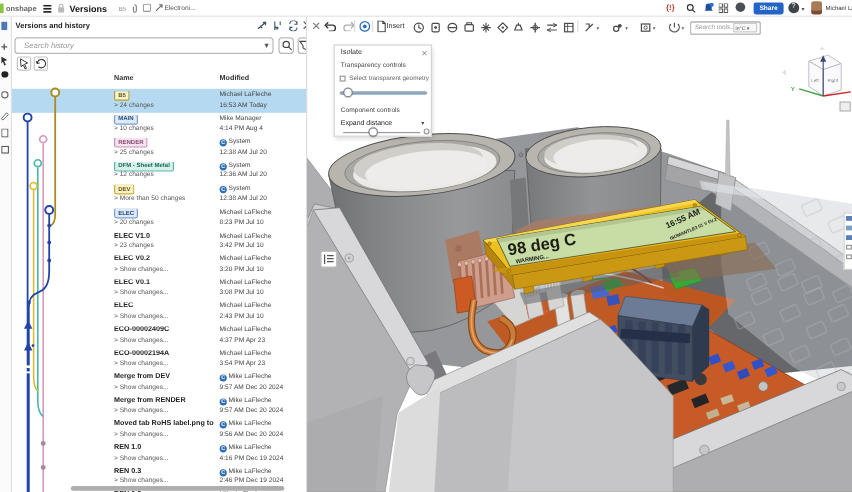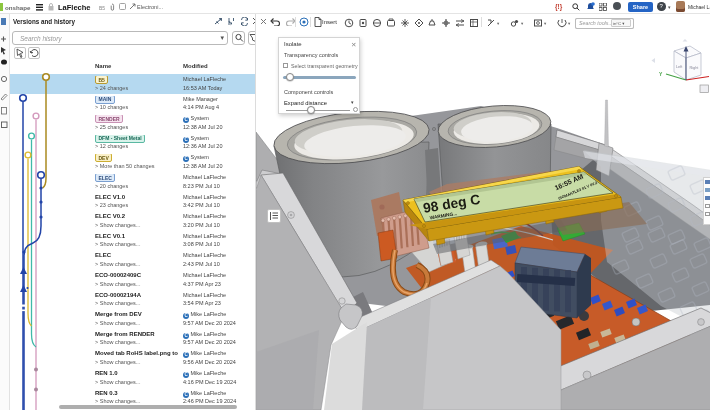--- a/index.html
+++ b/index.html
@@ -58,21 +58,21 @@
           <rect x="0" y="2.6" width="7" height="1.4" fill="#222"></rect>
           <rect x="0" y="5.2" width="7" height="1.4" fill="#222"></rect>
         </svg>
       </div>
 <div class="t" style="left:48px;top:3px;">
         <svg width="6" height="8" viewBox="0 0 6 8" style="">
           <rect x="0.5" y="3" width="5" height="4.5" rx="0.5" fill="#b9b9b9"></rect>
           <path d="M1.5 3 V2 a1.5 1.5 0 0 1 3 0 V3" fill="none" stroke="#b9b9b9" stroke-width="1"></path>
         </svg>
       </div>
-<div class="t" style="left:58px;top:2.5px;font-size:7.5px;color:#111;font-weight:bold;">LaFleche</div>
+<div class="t" style="left:58px;top:2.5px;font-size:7.5px;color:#111;font-weight:bold;">Versions</div>
 <div class="t" style="left:99px;top:4.5px;font-size:5px;color:#888;">B5</div>
 <div class="t" style="left:109px;top:3px;">
         <svg width="6" height="8" viewBox="0 0 6 8" style="">
           <path d="M3 1 a1.6 1.6 0 0 1 1.6 1.6 V6 a1.2 1.2 0 0 1 -2.4 0 V2.6" fill="none" stroke="#777" stroke-width="0.9"></path>
         </svg>
       </div>
 <div class="t" style="left:119px;top:3px;">
         <svg width="7" height="7" viewBox="0 0 7 7" style="">
           <rect x="0.5" y="0.5" width="6" height="6" rx="1" fill="none" stroke="#999" stroke-width="0.9"></rect>
         </svg>

